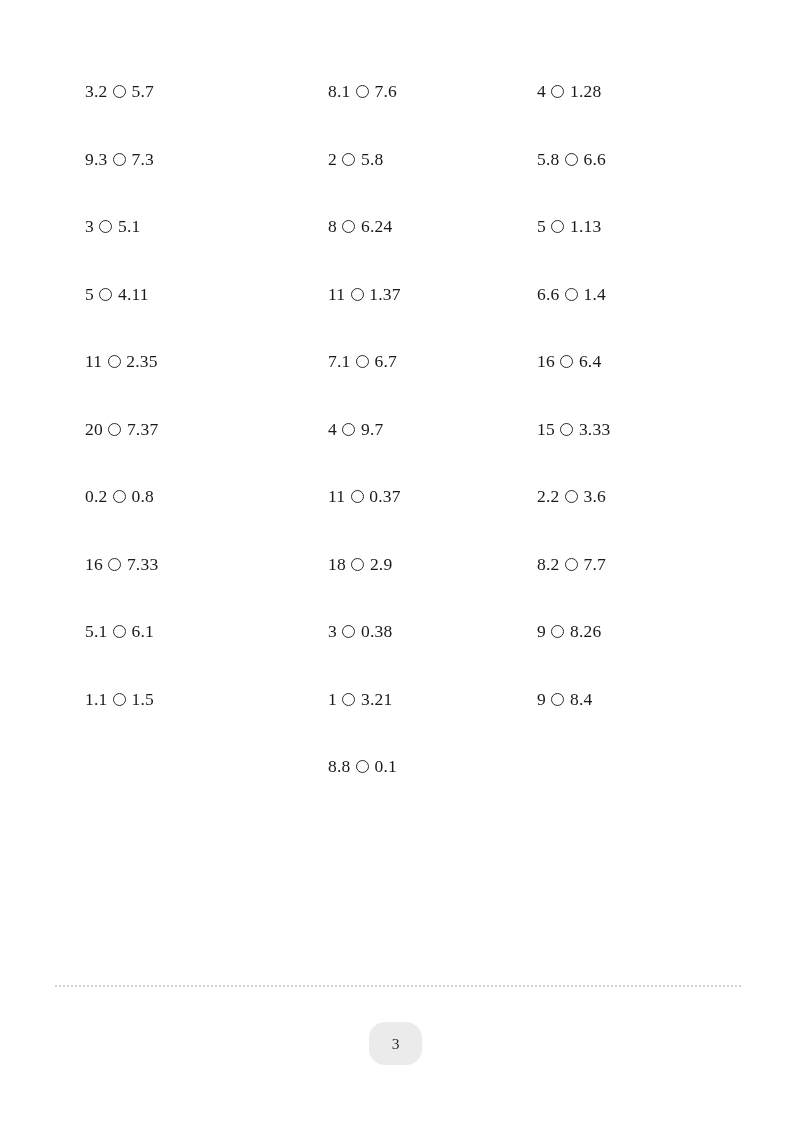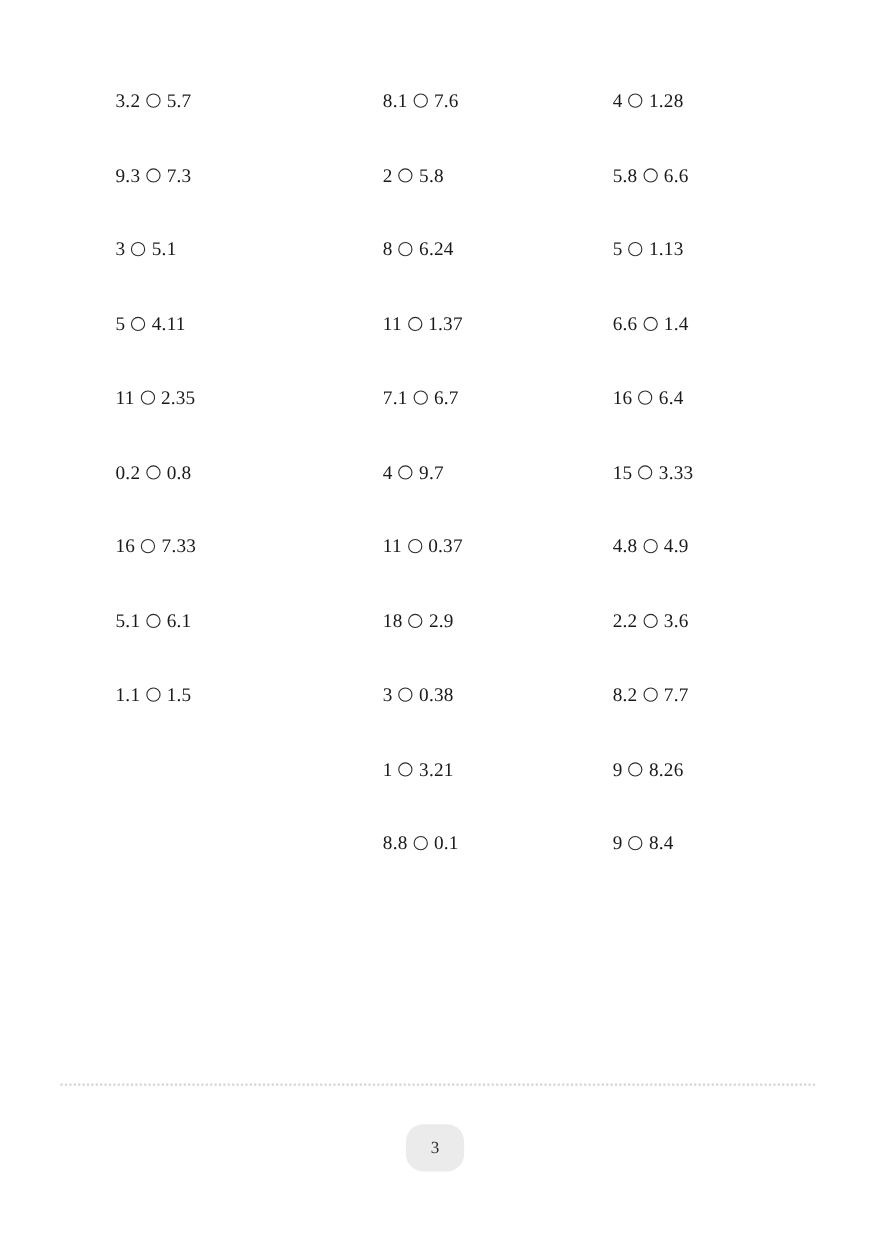--- a/index.html
+++ b/index.html
@@ -41,21 +41,20 @@
   .column.col-2 { left: 537px; }
 
   .problem {
     height: 67.5px;
     display: flex;
     align-items: flex-start;
     white-space: nowrap;
     font-size: 17.5px;
     line-height: 27px;
     letter-spacing: 0.2px;
-    margin-left: 20px;
   }
 
   .operand {
     display: inline-block;
   }
 
   .compare-circle {
     display: inline-block;
     width: 13px;
     height: 13px;
@@ -120,20 +119,25 @@
           <span class="operand">5</span>
           <span class="compare-circle"></span>
           <span class="operand">4.11</span>
         </div>
         <div class="problem">
           <span class="operand">11</span>
           <span class="compare-circle"></span>
           <span class="operand">2.35</span>
         </div>
         <div class="problem">
+          <span class="operand">20</span>
+          <span class="compare-circle"></span>
+          <span class="operand">7.37</span>
+        </div>
+        <div class="problem">
           <span class="operand">0.2</span>
           <span class="compare-circle"></span>
           <span class="operand">0.8</span>
         </div>
         <div class="problem">
           <span class="operand">16</span>
           <span class="compare-circle"></span>
           <span class="operand">7.33</span>
         </div>
         <div class="problem">
@@ -227,25 +231,20 @@
         </div>
         <div class="problem">
           <span class="operand">16</span>
           <span class="compare-circle"></span>
           <span class="operand">6.4</span>
         </div>
         <div class="problem">
           <span class="operand">15</span>
           <span class="compare-circle"></span>
           <span class="operand">3.33</span>
-        </div>
-        <div class="problem">
-          <span class="operand">4.8</span>
-          <span class="compare-circle"></span>
-          <span class="operand">4.9</span>
         </div>
         <div class="problem">
           <span class="operand">2.2</span>
           <span class="compare-circle"></span>
           <span class="operand">3.6</span>
         </div>
         <div class="problem">
           <span class="operand">8.2</span>
           <span class="compare-circle"></span>
           <span class="operand">7.7</span>

